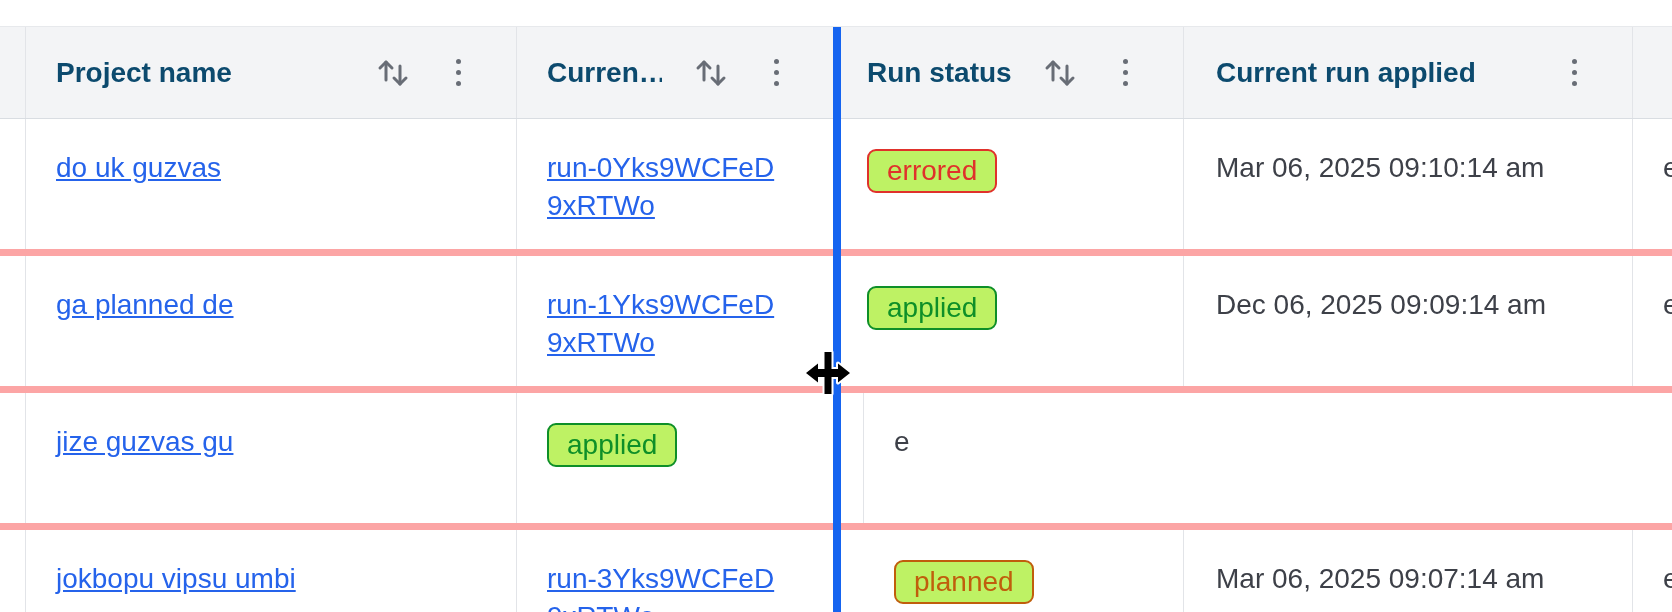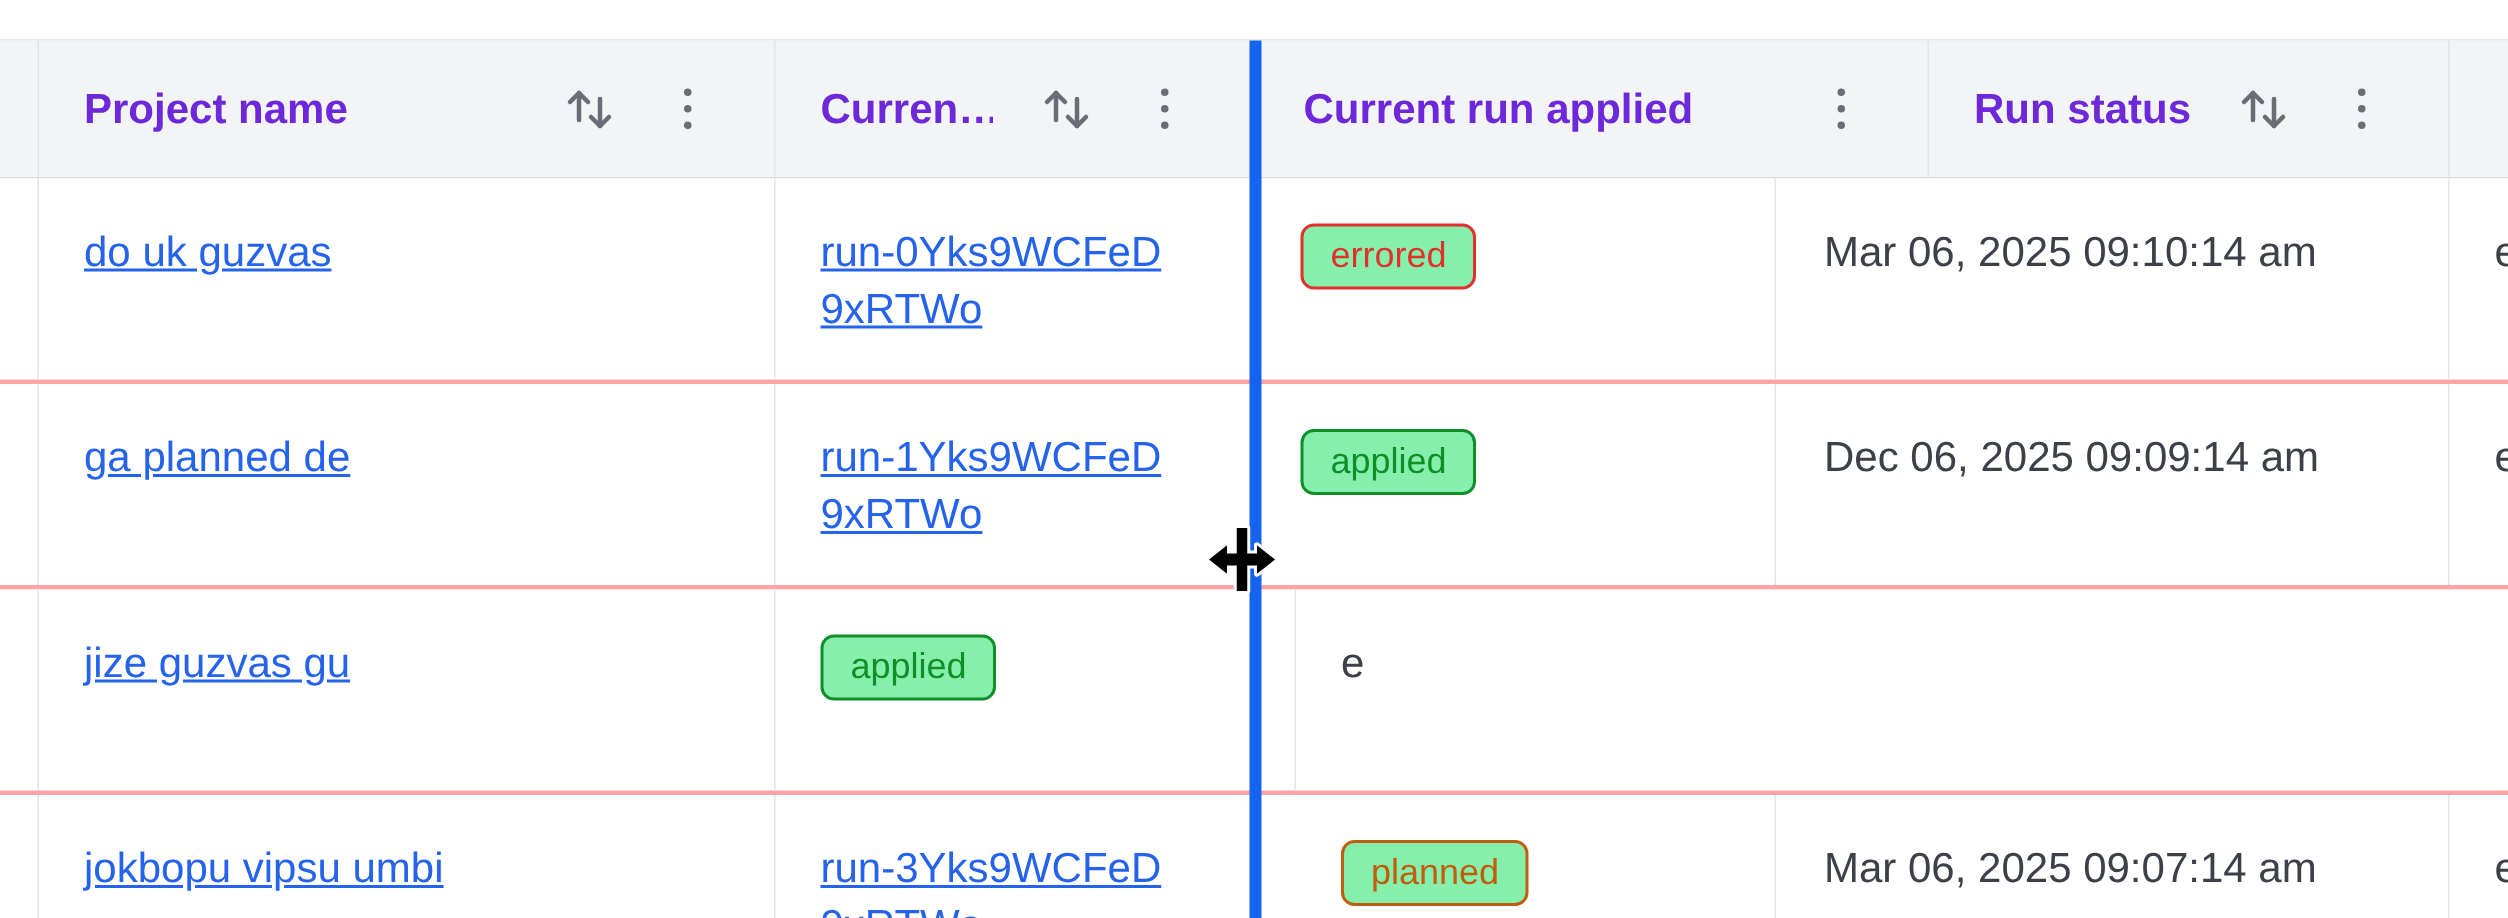--- a/index.html
+++ b/index.html
@@ -19,52 +19,52 @@
     display: flex;
     height: 93px;
     background: #f3f4f6;
     border-top: 1px solid #e7e9ec;
     border-bottom: 1px solid #d9dde2;
   }
   .hcell {
     display: flex; align-items: center;
     padding: 0 50px 0 30px;
     border-right: 1px solid #e2e4e8;
-    font-size: 28px; font-weight: 700; color: #6d28d9;
+    font-size: 28px; font-weight: 700; color: #0c4a6e;
     white-space: nowrap; overflow: hidden;
   }
   .hcell .label { flex: 1 1 auto; overflow: hidden; }
   .hicons { display: flex; align-items: center; gap: 40px; flex: 0 0 auto; }
 
   
-  .row { display: flex; height: 137px; border-bottom: 3px solid #fca5a5; background:#fff; }
+  .row { display: flex; height: 137px; border-bottom: 7px solid #fca5a5; background:#fff; }
   .cell {
     padding: 30px 30px 0 30px;
     border-right: 1px solid #e2e4e8;
     font-size: 28px; line-height: 38px;
     overflow: hidden;
   }
 
   
   .c0 { flex: 0 0 26px;  padding: 0; }
   .c1 { flex: 0 0 491px; }
   .c2 { flex: 0 0 320px; padding-right: 52px; word-break: break-all; gap: 31px; }
   .c3 { flex: 0 0 347px; }
   .c4 { flex: 0 0 449px; padding-left: 32px; white-space: nowrap; }
   .c5 { flex: 1 1 auto; border-right: none; }
 
   a.link { color: #2563eb; text-decoration: underline; cursor: pointer; }
 
   .badge {
     display: inline-block;
-    font-size: 24px; line-height: 26px; font-weight: 400;
+    font-size: 28px; line-height: 26px; font-weight: 400;
     padding: 7px 18px;
     border: 2px solid currentColor;
     border-radius: 9px;
-    background: #86efac;
+    background: #bef264;
     white-space: nowrap;
   }
 
   
   .kebab { display: inline-flex; flex-direction: column; gap: 6px; padding: 4px 5px; cursor: pointer; }
   .kebab i { width: 5px; height: 5px; border-radius: 50%; background: #686d76; display:block; }
   .sort-icon { cursor: pointer; flex: 0 0 auto; }
 
   
   .resize-line {
@@ -112,40 +112,40 @@
               <path d="M19 25 l6 6 l6 -6"></path>
           </svg>
           <span class="kebab">
               <i></i>
               <i></i>
               <i></i>
             </span>
         </span>
       </div>
 
-      <div class="hcell c4">
-        <span class="label">Current run applied</span>
-        <span class="hicons">
-          <span class="kebab">
-              <i></i>
-              <i></i>
-              <i></i>
-            </span>
-        </span>
-      </div>
-
       <div class="hcell c3">
         <span class="label">Run status</span>
         <span class="hicons">
           <svg class="sort-icon" width="36" height="40" viewBox="0 0 36 40" fill="none" stroke="#686d76" stroke-width="3" stroke-linecap="round" stroke-linejoin="round">
             <path d="M11 27 V9"></path>
               <path d="M5 15 l6 -6 l6 6"></path>
             <path d="M25 13 V31"></path>
               <path d="M19 25 l6 6 l6 -6"></path>
           </svg>
+          <span class="kebab">
+              <i></i>
+              <i></i>
+              <i></i>
+            </span>
+        </span>
+      </div>
+
+      <div class="hcell c4">
+        <span class="label">Current run applied</span>
+        <span class="hicons">
           <span class="kebab">
               <i></i>
               <i></i>
               <i></i>
             </span>
         </span>
       </div>
 
       <div class="hcell c5">
         <span class="label">V</span>

